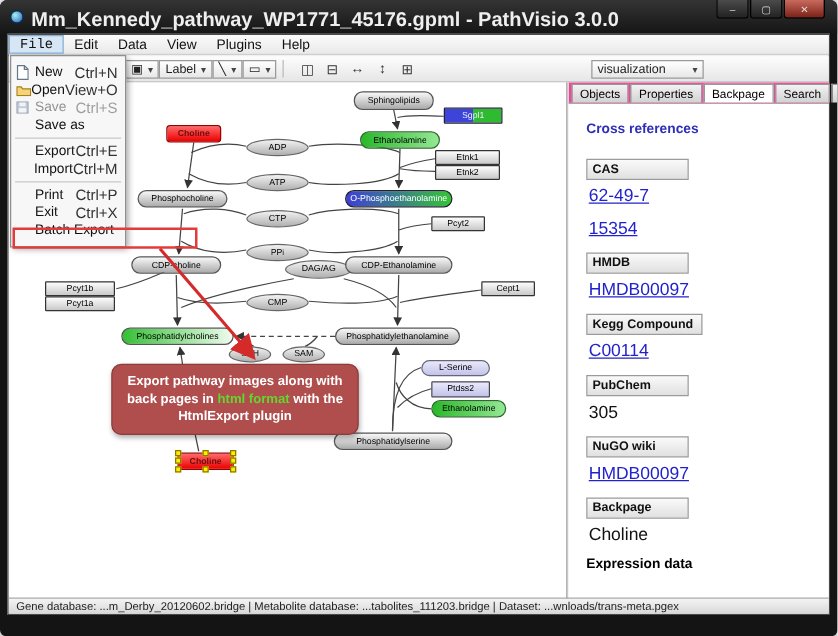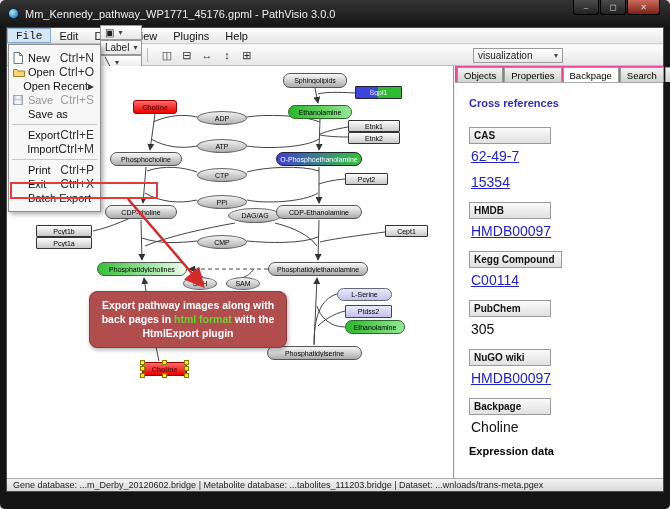--- a/index.html
+++ b/index.html
@@ -3,41 +3,41 @@
 <meta charset="utf-8">
 <style>
   html,body{margin:0;padding:0;background:#ffffff;}
   *{box-sizing:border-box;}
   .window{position:relative;width:670px;height:509px;background:#141414;border-radius:6px 6px 5px 5px;
     overflow:hidden;font-family:"Liberation Sans",sans-serif;box-shadow:0 0 6px rgba(0,0,0,.5);}
   
   .titlebar{position:absolute;left:0;top:0;right:0;height:27px;background:linear-gradient(#343434,#151515);}
   .app-icon{position:absolute;left:8px;top:8px;width:11px;height:11px;border-radius:50%;
     background:radial-gradient(circle at 35% 35%,#aee,#1d5fb8);border:1px solid #0a2c55;}
-  .title-text{position:absolute;left:25px;top:8px;font-size:11px;color:#efefef;white-space:nowrap;}
+  .title-text{position:absolute;left:25px;top:8px;font-size:16px;color:#efefef;white-space:nowrap;font-weight:bold;}
   .winbtns{position:absolute;right:10px;top:0;display:flex;gap:1px;}
   .wbtn{width:26px;height:15px;border:1px solid #000;border-top:none;border-radius:0 0 3px 3px;
     background:linear-gradient(#4b4b4b,#222);color:#ddd;font-size:8px;display:flex;align-items:center;justify-content:center;cursor:pointer;}
   .wbtn.close{width:33px;background:linear-gradient(#c96a5e,#7c2116);}
   
   .app{position:absolute;left:6px;top:27px;width:658px;height:465px;background:#f0f0f0;border:1px solid #4a4a4a;}
   
   .menubar{position:absolute;left:0;top:0;right:0;height:16px;background:linear-gradient(#fbfbfb,#e9e9e9);
     border-bottom:1px solid #cfcfcf;display:flex;align-items:stretch;font-size:11px;color:#111;}
   .mb-item{padding:1px 8px;display:flex;align-items:center;cursor:default;}
   .mb-active{background:#d7e6f5;border:1px solid #88aed3;font-family:Liberation Mono, monospace;}
   
   .toolbar{position:absolute;left:0;top:17px;right:0;height:21px;background:linear-gradient(#fdfdfd,#e6e6e6);
     border-bottom:1px solid #bfbfbf;display:flex;align-items:center;padding:0 4px;font-size:10px;color:#222;}
   .tb-label{margin:0 4px 0 2px;}
   .tb-select{display:inline-flex;align-items:center;gap:4px;border:1px solid #9a9a9a;background:linear-gradient(#fff,#e7e7e7);
     padding:0 4px;height:15px;font-size:10px;cursor:pointer;}
   .tb-select .caret{font-size:8px;color:#444;}
   .tb-sep{width:1px;height:14px;background:#bbb;margin:0 5px;}
-  #tb-combos{display:inline-flex;gap:0;flex-direction:column;}
+  #tb-combos{display:inline-flex;gap:0;}
   #tb-buttons{display:inline-flex;gap:1px;margin-left:4px;}
   .tb-btn{width:19px;height:17px;display:inline-flex;align-items:center;justify-content:center;font-size:11px;color:#333;cursor:pointer;}
   .tb-select.viz{position:absolute;left:466px;width:90px;justify-content:space-between;}
   
   .canvas{position:absolute;left:0;top:38px;width:447px;height:413px;background:#ffffff;border-right:1px solid #9a9a9a;overflow:hidden;}
   .canvas svg{position:absolute;left:0;top:0;}
   .node{position:absolute;display:flex;align-items:center;justify-content:center;font-size:7px;line-height:1;
     color:#000;border:1px solid #555;background:linear-gradient(180deg,#f8f8f8,#ababab);cursor:default;}
   .node-label{max-width:100%;white-space:nowrap;overflow:hidden;}
   .t-metab{border-radius:7px;}
@@ -332,26 +332,21 @@
           <span class="fm-lb">New</span>
           <span class="fm-sc">Ctrl+N</span>
         </div>
         <div class="fm-row">
           <span class="fm-ic">
             <svg width="12" height="10" viewBox="0 0 12 10">
               <path d="M0.5 9.5v-7h3.5l1 1.5h6.5v5.5z" fill="#f7d377" stroke="#a5821e"></path>
             </svg>
           </span>
           <span class="fm-lb">Open</span>
-          <span class="fm-sc">Ctrl+O</span>
-        </div>
-        <div class="fm-row">
-          <span class="fm-ic"></span>
-          <span class="fm-lb">Open Recent</span>
-          <span class="fm-sc">▸</span>
+          <span class="fm-sc">View+O</span>
         </div>
         <div class="fm-row fm-dis">
           <span class="fm-ic">
             <svg width="10" height="10" viewBox="0 0 10 10">
               <rect x="0.5" y="0.5" width="9" height="9" fill="#8098c0" stroke="#39465e"></rect>
               <rect x="2.5" y="1" width="5" height="3" fill="#e8ecf4"></rect>
               <rect x="2" y="5.5" width="6" height="3.5" fill="#f2f2f2"></rect>
             </svg>
           </span>
           <span class="fm-lb">Save</span>

